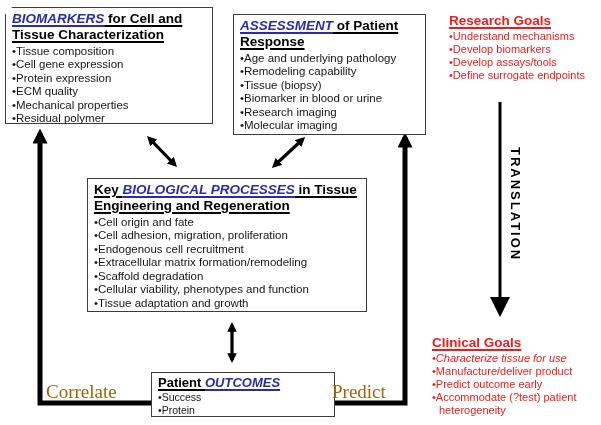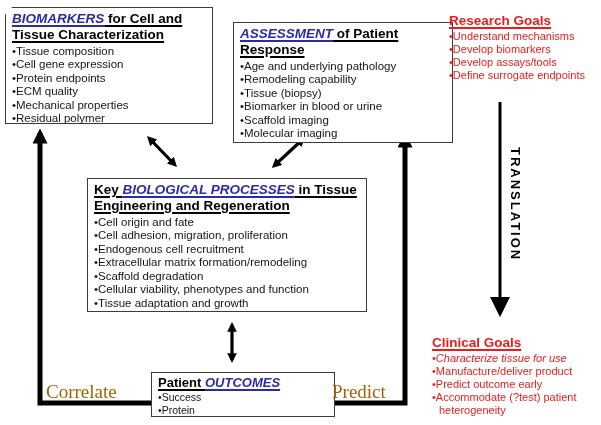--- a/index.html
+++ b/index.html
@@ -17,21 +17,21 @@
   }
   .box .title { font-weight:bold; font-size:13.5px; line-height:1.18; color:#000; }
   .box .title span { text-decoration:underline; text-decoration-thickness:1.5px; text-underline-offset:2px; }
   .em { color:var(--accent-blue,#2B2BA8); font-style:italic; }
   .box ul, .goals ul { margin:2px 0 0 0; padding:0; list-style:none; }
   .box ul { font-size:11.5px; line-height:1.17; color:#151515; }
   li.bullet { padding-left:7px; text-indent:-7px; }
   li.bullet::before { content:"\2022"; }
 
   #box-biomarkers { left:5px;   top:7px;   width:208px; height:117px; }
-  #box-assessment { left:233px; top:22px;   width:220px; height:121px; }
+  #box-assessment { left:233px; top:14px;   width:193px; height:121px; }
   #box-processes  { left:87px;  top:178px; width:280px; height:134px; }
   #box-outcomes   { left:151px; top:372px; width:184px; height:45px; padding-top:2px; }
   #box-outcomes .title { font-size:13px; }
   #box-outcomes ul { font-size:10.5px; line-height:1.2; margin-top:1px; }
 
   .goals { position:absolute; color:var(--goal-red,#ED1C1C); }
   .goals .gtitle {
     font-weight:bold; font-size:13.5px; text-decoration:underline;
     text-decoration-thickness:1.5px; text-underline-offset:2px; margin-bottom:2px;
   }
@@ -82,35 +82,35 @@
     <line x1="232" y1="325" x2="232" y2="360" stroke="#000" stroke-width="3.2" marker-start="url(#ahr)" marker-end="url(#ah)"></line>
 
     <line x1="500" y1="102" x2="500" y2="312" stroke="#000" stroke-width="3" marker-end="url(#ah-big)"></line>
   </svg>
 
   <div class="box" id="box-biomarkers">
     <div class="title"><span class="em">BIOMARKERS</span><span> for Cell and Tissue Characterization</span></div>
     <ul>
       <li class="bullet">Tissue composition</li>
       <li class="bullet">Cell gene expression</li>
-      <li class="bullet">Protein endpoints</li>
+      <li class="bullet">Protein expression</li>
       <li class="bullet">ECM quality</li>
       <li class="bullet">Mechanical properties</li>
       <li class="bullet">Residual polymer</li>
     </ul>
   </div>
 
   <div class="box" id="box-assessment">
     <div class="title"><span class="em">ASSESSMENT</span><span> of Patient Response</span></div>
     <ul>
       <li class="bullet">Age and underlying pathology</li>
       <li class="bullet">Remodeling capability</li>
       <li class="bullet">Tissue (biopsy)</li>
       <li class="bullet">Biomarker in blood or urine</li>
-      <li class="bullet">Scaffold imaging</li>
+      <li class="bullet">Research imaging</li>
       <li class="bullet">Molecular imaging</li>
     </ul>
   </div>
 
   <div class="box" id="box-processes">
     <div class="title"><span>Key </span><span class="em">BIOLOGICAL PROCESSES</span><span> in Tissue Engineering and Regeneration</span></div>
     <ul>
       <li class="bullet">Cell origin and fate</li>
       <li class="bullet">Cell adhesion, migration, proliferation</li>
       <li class="bullet">Endogenous cell recruitment</li>

